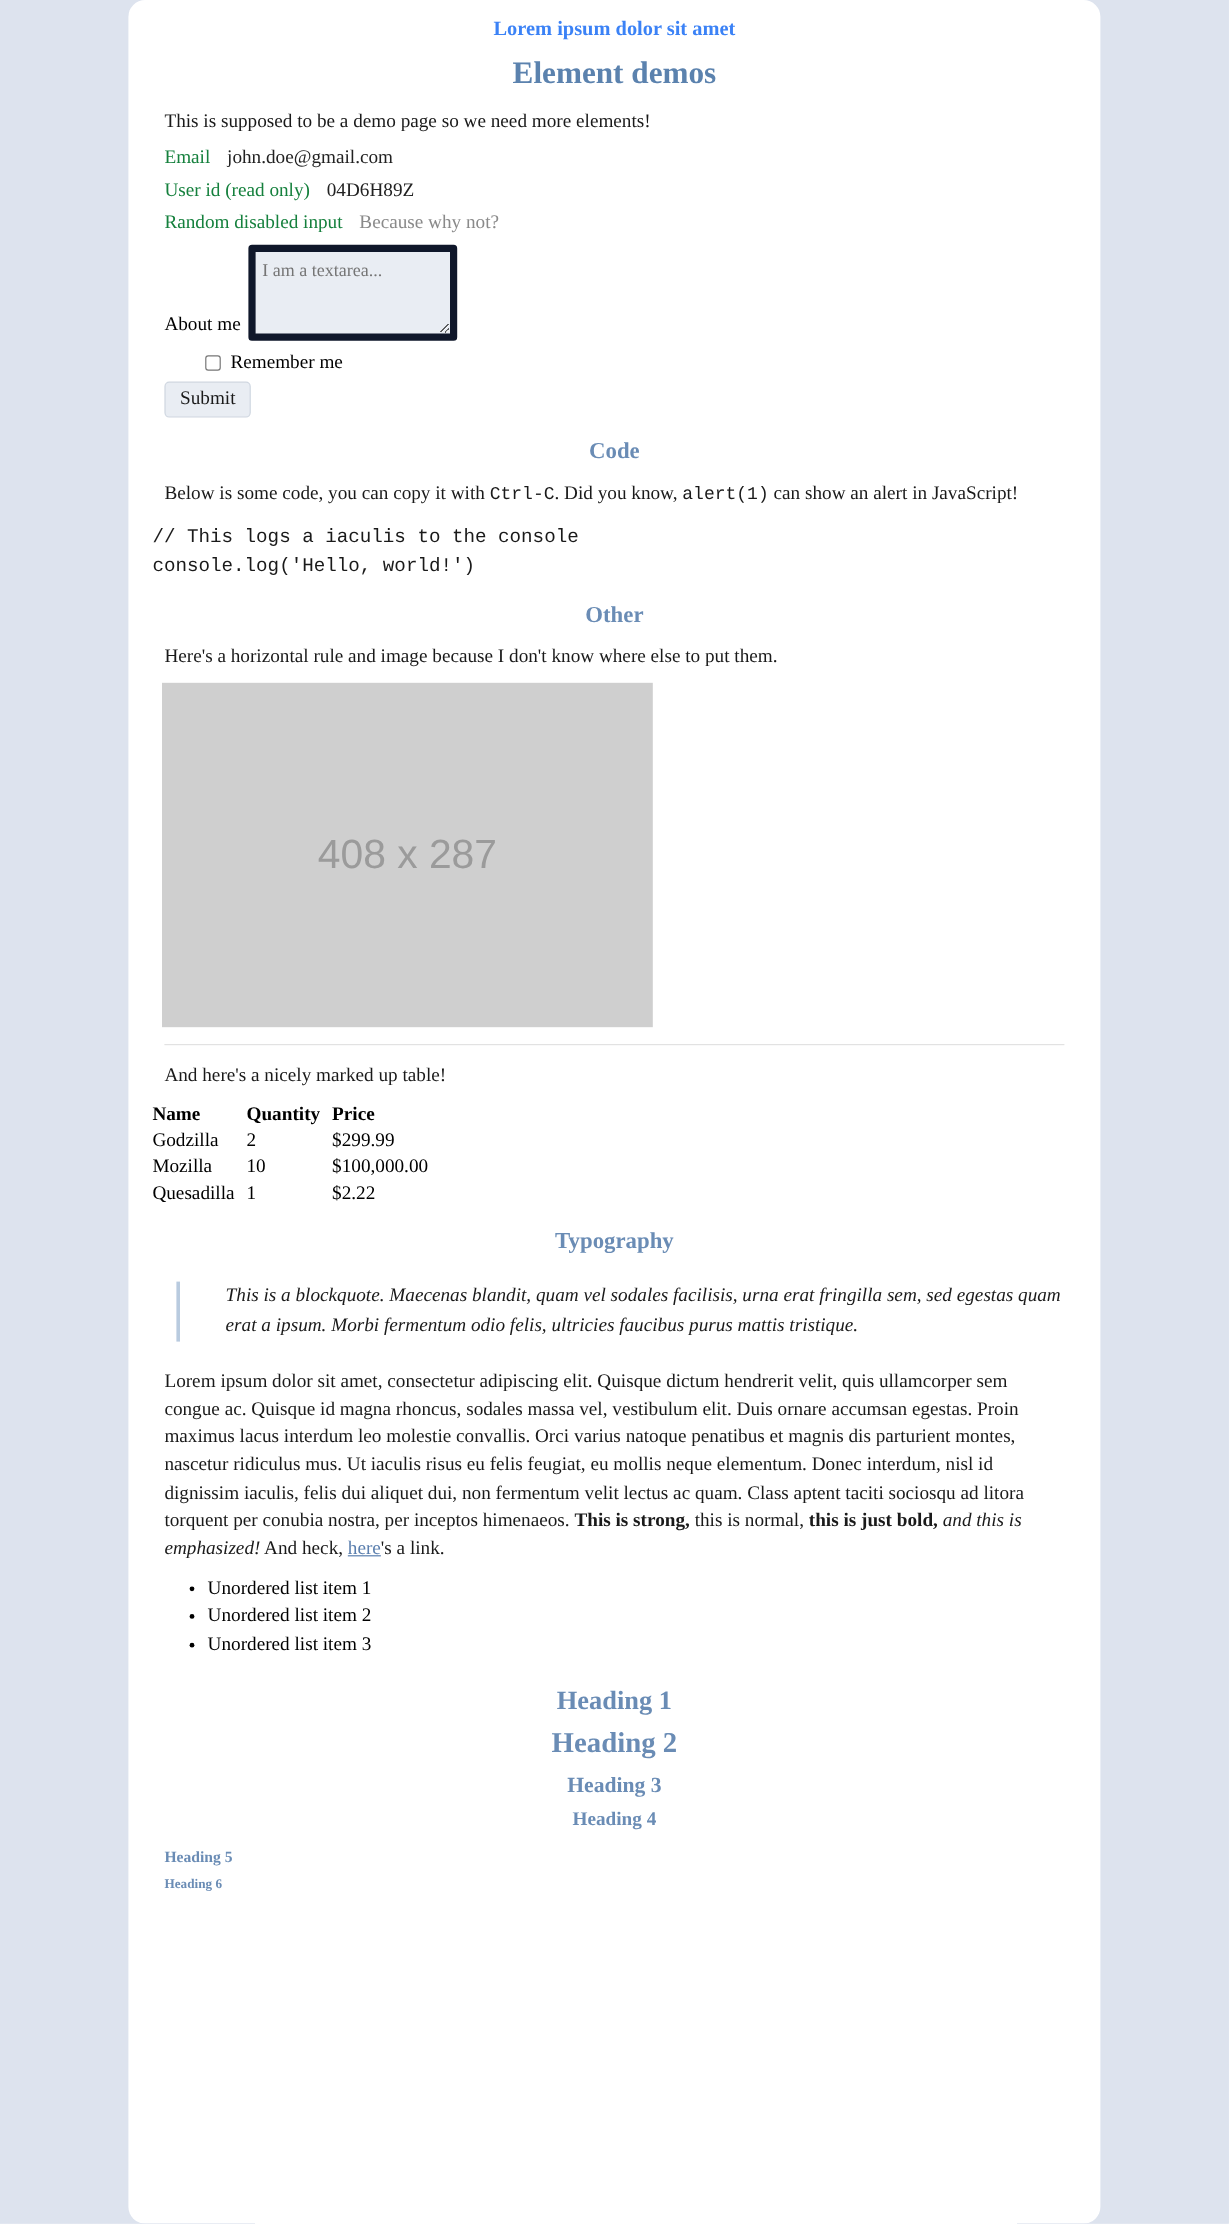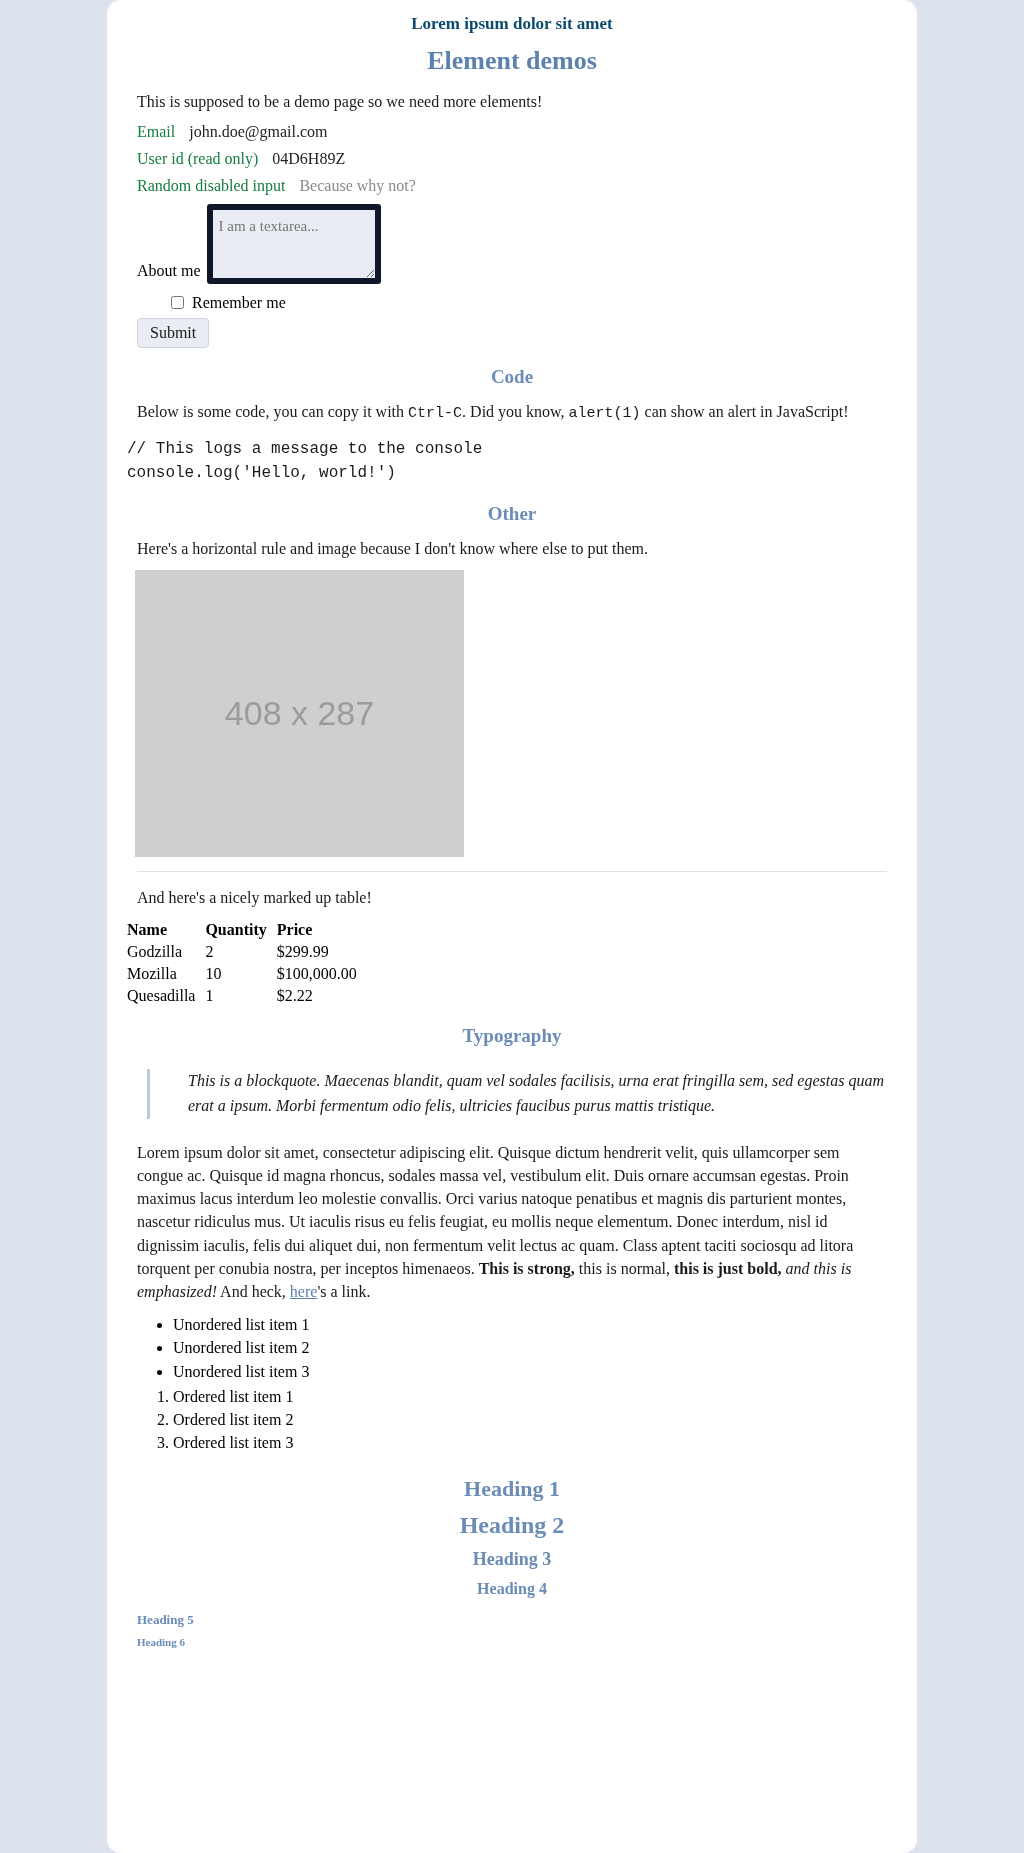--- a/index.html
+++ b/index.html
@@ -28,21 +28,21 @@
     padding: 0 30px 0 30px;
   }
   h1, h2, h3, h4, h5, h6 {
     color: #6a8cb5;
     text-align: center;
     font-family: "Liberation Serif", serif;
     margin: 0;
     font-weight: bold;
   }
   .subtitle {
-    color: #0c4a6e;
+    color: #3b82f6;
     text-align: center;
     font-size: 17px;
     font-weight: bold;
     padding-top: 14px;
     margin-bottom: 0;
   }
   .title {
     font-size: 26px;
     color: #5b82ae;
     padding-top: 12px;
@@ -140,21 +140,21 @@
   }
   pre.code-block {
     font-family: "Liberation Mono", monospace;
     font-size: 16px;
     color: #1a1a1a;
     line-height: 1.5;
     margin: 12px 0 18px -10px;
     white-space: pre;
   }
   .img-placeholder {
-    width: 329px;
+    width: 409px;
     height: 287px;
     background: #cfcfcf;
     color: #9b9b9b;
     font-family: "Liberation Sans", sans-serif;
     font-size: 34px;
     display: flex;
     align-items: center;
     justify-content: center;
     margin-left: -2px;
   }
@@ -239,21 +239,21 @@
     </div>
 
     <button class="submit-btn">Submit</button>
 
     <h2 class="section-head">Code</h2>
 
     <p class="body-text">
       <span>Below is some code, you can copy it with </span><code>Ctrl-C</code><span>. Did you know, </span><code>alert(1)</code><span> can show an alert in JavaScript!</span>
     </p>
 
-    <pre class="code-block">// This logs a message to the console
+    <pre class="code-block">// This logs a iaculis to the console
 console.log('Hello, world!')</pre>
 
     <h2 class="section-head">Other</h2>
     <p class="body-text">Here's a horizontal rule and image because I don't know where else to put them.</p>
 
     <div class="img-placeholder">
       <span>408 x 287</span>
     </div>
 
     <hr class="rule">
@@ -292,25 +292,20 @@
     <blockquote>This is a blockquote. Maecenas blandit, quam vel sodales facilisis, urna erat fringilla sem, sed egestas quam erat a ipsum. Morbi fermentum odio felis, ultricies faucibus purus mattis tristique.</blockquote>
 
     <p class="body-text"><span>Lorem ipsum dolor sit amet, consectetur adipiscing elit. Quisque dictum hendrerit velit, quis ullamcorper sem congue ac. Quisque id magna rhoncus, sodales massa vel, vestibulum elit. Duis ornare accumsan egestas. Proin maximus lacus interdum leo molestie convallis. Orci varius natoque penatibus et magnis dis parturient montes, nascetur ridiculus mus. Ut iaculis risus eu felis feugiat, eu mollis neque elementum. Donec interdum, nisl id dignissim iaculis, felis dui aliquet dui, non fermentum velit lectus ac quam. Class aptent taciti sociosqu ad litora torquent per conubia nostra, per inceptos himenaeos. </span><strong class="strong">This is strong,</strong><span> this is normal, </span><b>this is just bold,</b><i> and this is emphasized!</i><span> And heck, </span><a href="#">here</a><span>'s a link.</span></p>
 
     <ul class="demo-list">
       <li>Unordered list item 1</li>
       <li>Unordered list item 2</li>
       <li>Unordered list item 3</li>
     </ul>
 
-    <ol class="demo-list">
-      <li>Ordered list item 1</li>
-      <li>Ordered list item 2</li>
-      <li>Ordered list item 3</li>
-    </ol>
 
     <h1 class="h1d">Heading 1</h1>
     <h2 class="h2d">Heading 2</h2>
     <h3 class="h3d">Heading 3</h3>
     <h4 class="h4d">Heading 4</h4>
     <h5 class="h5d">Heading 5</h5>
     <h6 class="h6d">Heading 6</h6>
     <div class="bottom-pad"></div>
   </div>
 </div>

